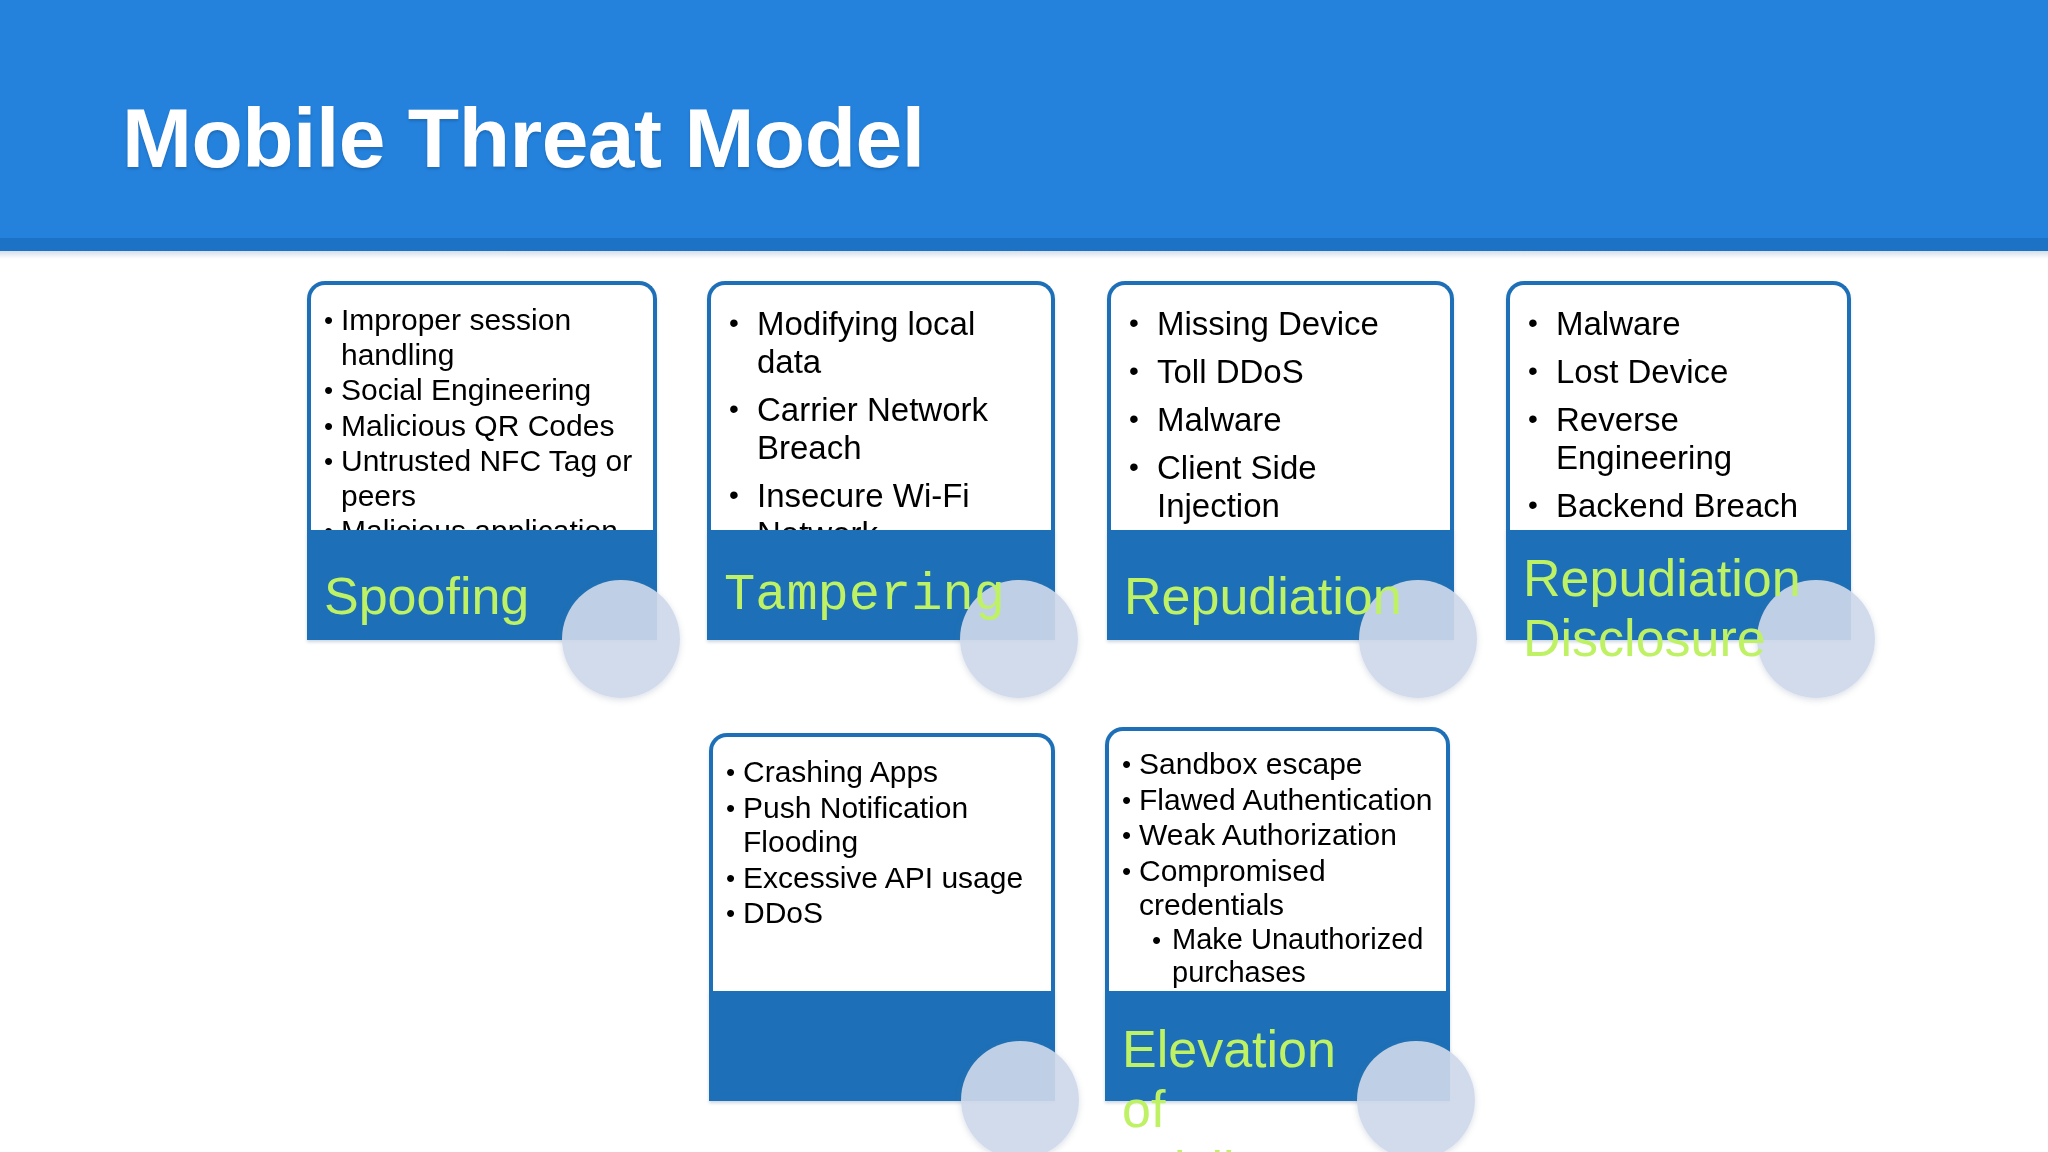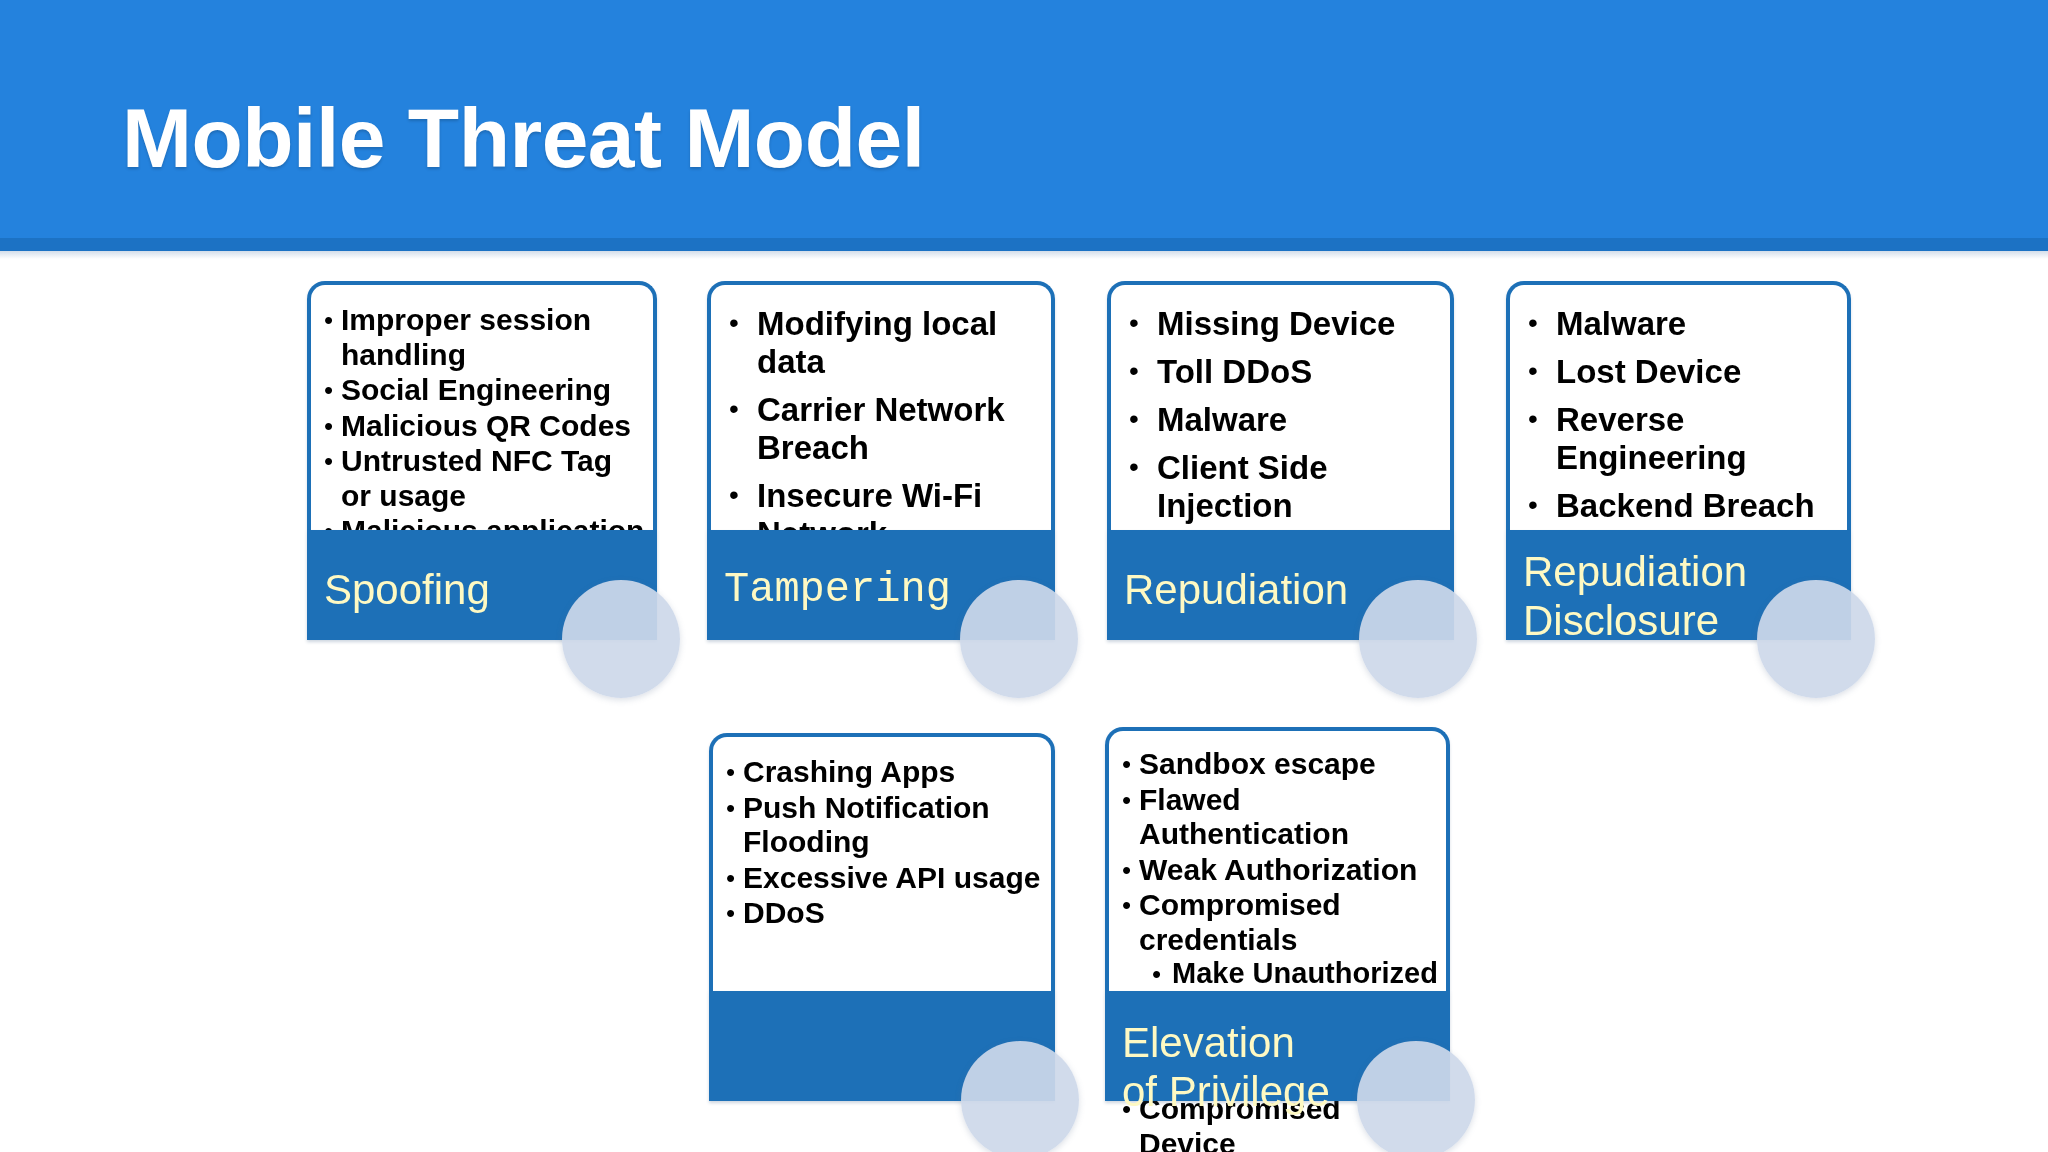--- a/index.html
+++ b/index.html
@@ -99,21 +99,20 @@
     color: #000000;
     line-height: 1.15;
   }
   .card-list li .bullet-dot {
     position: absolute;
     left: 0;
     top: 0;
   }
   .card-list li .bullet-text {
     display: block;
-    font-weight: bold;
   }
 
   
   .tight .card-list > li            { padding-left: 17px; font-size: 30px; margin-bottom: 1px; }
   .tight .card-list > li .bullet-dot { font-size: 26px; line-height: 1.32; }
 
   .loose .card-list > li            { padding-left: 28px; font-size: 33px; margin-bottom: 10px; }
   .loose .card-list > li .bullet-dot { font-size: 28px; line-height: 1.25; }
 
   .sublist {
@@ -136,22 +135,22 @@
     left: 0;
     box-sizing: border-box;
     width: 100%;
     background: #1D70B7;
     overflow: visible;
     box-shadow: 0 2px 3px rgba(60,90,130,0.25);
   }
   .card-footer-title {
     position: relative;
     z-index: 3;
-    color: #fef9c3;
-    font-size: 42px;
+    color: #bef264;
+    font-size: 52px;
     line-height: 1.16;
     font-weight: normal;
     white-space: pre-line;
   }
 
   
   .deco-circle {
     position: absolute;
     border-radius: 50%;
     background: rgba(205,216,233,0.92);
@@ -181,21 +180,21 @@
             <li>
               <span class="bullet-dot">•</span>
               <span class="bullet-text">Social Engineering</span>
             </li>
             <li>
               <span class="bullet-dot">•</span>
               <span class="bullet-text">Malicious QR Codes</span>
             </li>
             <li>
               <span class="bullet-dot">•</span>
-              <span class="bullet-text">Untrusted NFC Tag or usage</span>
+              <span class="bullet-text">Untrusted NFC Tag or peers</span>
             </li>
             <li>
               <span class="bullet-dot">•</span>
               <span class="bullet-text">Malicious application</span>
             </li>
           </ul>
         </div>
         <div class="card-footer" style="top: 249px; height: 110px;">
           <div class="deco-circle" style="width: 118px; height: 118px; left: 255px; top: 50px;"></div>
           <div class="card-footer-title" style="padding-top: 36px; padding-left: 17px; width: 223px;">Spoofing</div>

